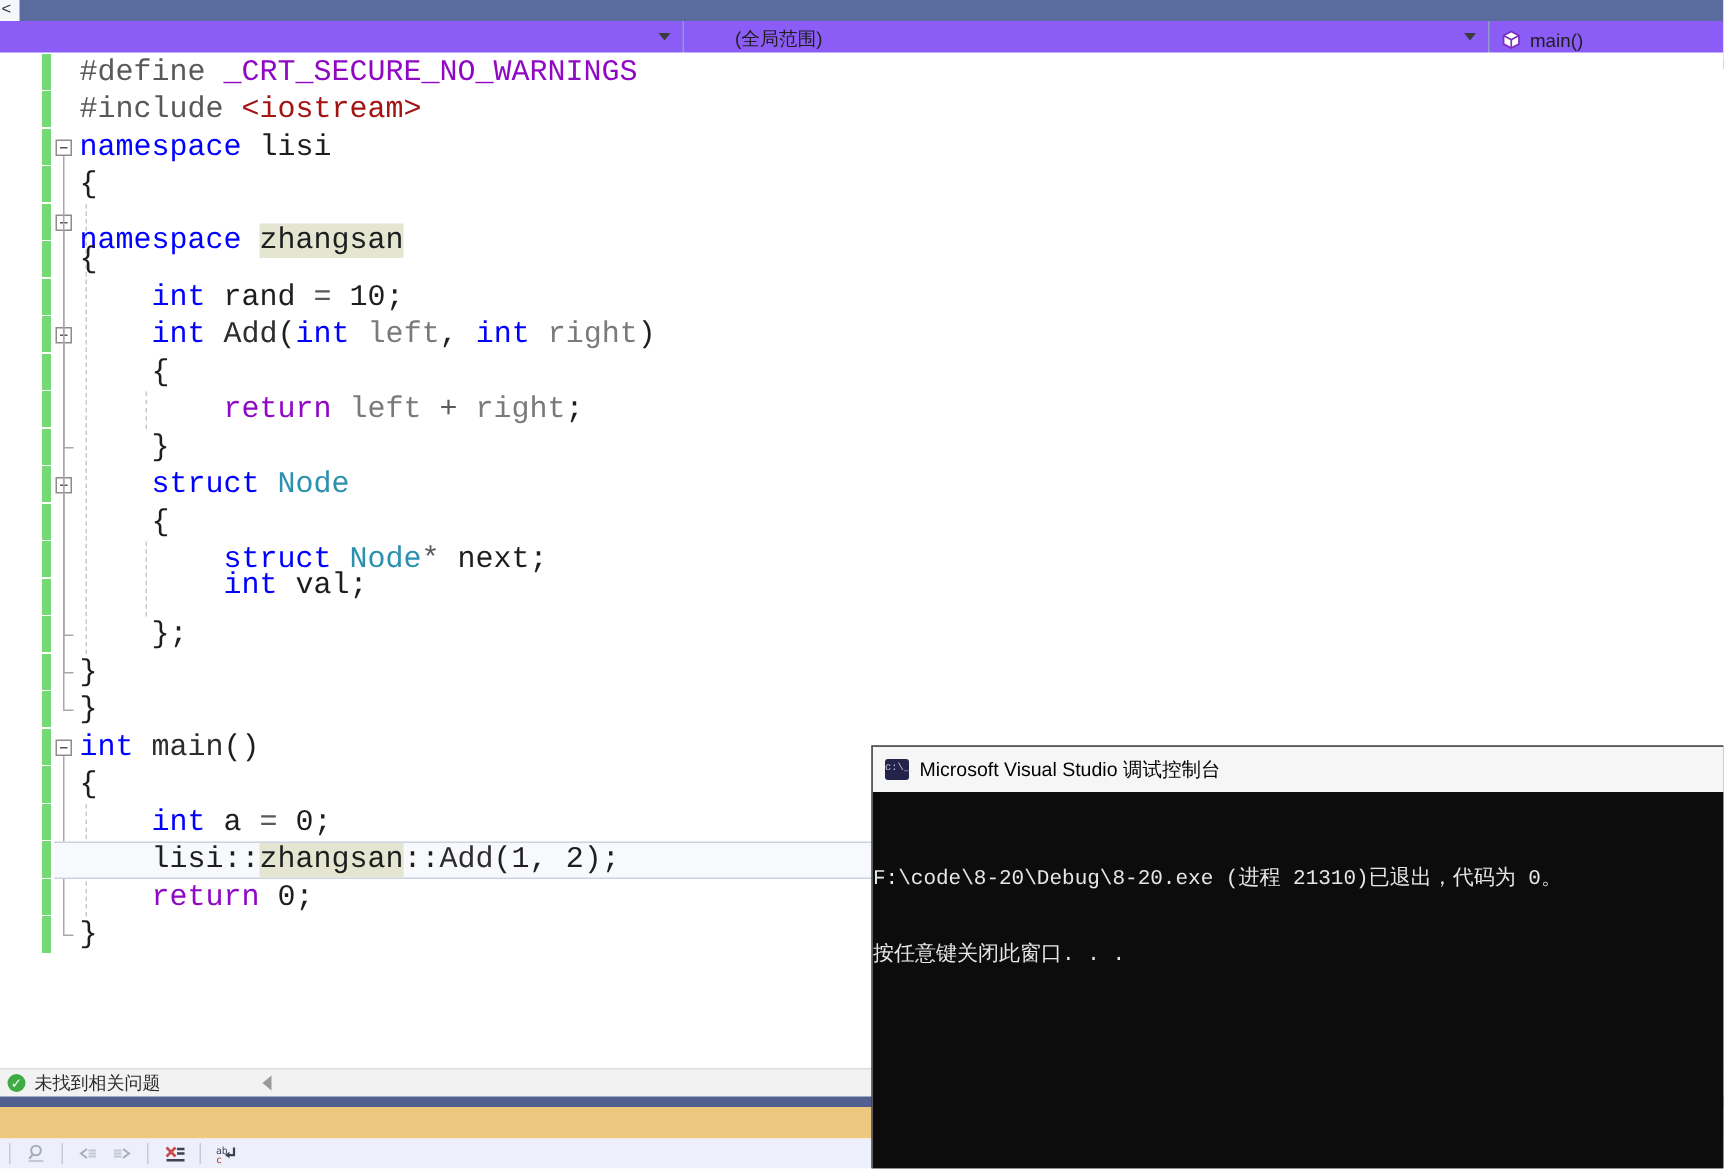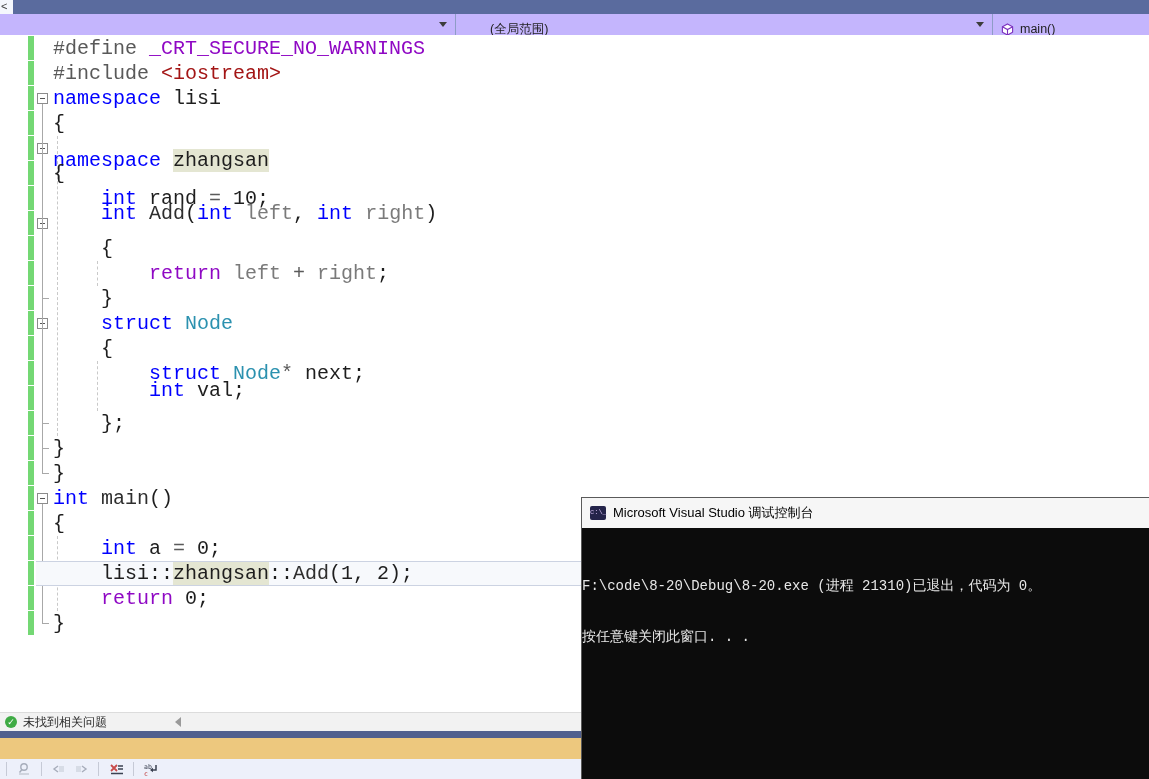--- a/index.html
+++ b/index.html
@@ -3,22 +3,22 @@
 <meta charset="utf-8">
 <style>
   html,body{margin:0;padding:0;}
   body{width:1149px;height:779px;position:relative;overflow:hidden;background:#ffffff;
        font-family:"Liberation Sans",sans-serif;-webkit-font-smoothing:antialiased;}
 
   
   .topbar{position:absolute;left:0;top:0;width:1149px;height:14px;background:#5a6b9e;}
   .topbar .notch{position:absolute;left:0;top:0;width:13px;height:14px;background:#f4f7fd;
       color:#3a3a3a;font-size:11px;line-height:13px;text-align:left;padding-left:1px;box-sizing:border-box;}
-  .navbar{position:absolute;left:0;top:14px;width:1149px;height:32px;background:#c4b5fd;
-      border-bottom:2px solid #f97316;box-sizing:border-box;display:flex;}
+  .navbar{position:absolute;left:0;top:14px;width:1149px;height:32px;background:#8b5cf6;
+      border-bottom:7px solid #f97316;box-sizing:border-box;display:flex;}
   .nav-sec{position:relative;height:100%;display:flex;align-items:center;font-size:12.5px;color:#1e1e1e;}
   .nav-sec .carret{position:absolute;right:8px;top:8px;width:0;height:0;
       border-left:4px solid transparent;border-right:4px solid transparent;border-top:5px solid #3c3c3c;}
   .nav-div{width:1px;height:100%;background:#8e9cc6;}
   .sec1{width:455px;}
   .sec2{width:536px;padding-left:34px;box-sizing:border-box;}
   .sec3{flex:1;padding-left:8px;box-sizing:border-box;}
   .method-icon{width:13px;height:13px;margin-right:6px;flex:0 0 auto;}
 
   
@@ -123,21 +123,21 @@
     </div>
   <div id="code-layer">
       <div class="current-line" style="top: 526px;"></div>
       <div class="code-line" style="top: 1px;"><span class="seg-dir">#define </span><span class="seg-mac">_CRT_SECURE_NO_WARNINGS</span></div>
       <div class="code-line" style="top: 26px;"><span class="seg-dir">#include </span><span class="seg-str">&lt;iostream&gt;</span></div>
       <div class="code-line" style="top: 51px;"><span class="seg-kw">namespace</span><span class="seg-id"> lisi</span></div>
       <div class="code-line" style="top: 76px;"><span class="seg-id">{</span></div>
       <div class="code-line" style="top: 101px; margin-top: 12px;"><span class="seg-kw">namespace</span><span class="seg-id"> </span><span class="seg-hl">zhangsan</span></div>
       <div class="code-line" style="top: 126px;"><span class="seg-id">{</span></div>
       <div class="code-line" style="top: 151px;"><span class="seg-id">    </span><span class="seg-kw">int</span><span class="seg-id"> rand </span><span class="seg-op">=</span><span class="seg-id"> </span><span class="seg-num">10</span><span class="seg-id">;</span></div>
-      <div class="code-line" style="top: 166px;"><span class="seg-id">    </span><span class="seg-kw">int</span><span class="seg-fn"> Add</span><span class="seg-id">(</span><span class="seg-kw">int</span><span class="seg-par"> left</span><span class="seg-id">, </span><span class="seg-kw">int</span><span class="seg-par"> right</span><span class="seg-id">)</span></div>
+      <div class="code-line" style="top: 176px;"><span class="seg-id">    </span><span class="seg-kw">int</span><span class="seg-fn"> Add</span><span class="seg-id">(</span><span class="seg-kw">int</span><span class="seg-par"> left</span><span class="seg-id">, </span><span class="seg-kw">int</span><span class="seg-par"> right</span><span class="seg-id">)</span></div>
       <div class="code-line" style="top: 201px;"><span class="seg-id">    {</span></div>
       <div class="code-line" style="top: 226px;"><span class="seg-id">        </span><span class="seg-ctrl">return</span><span class="seg-par"> left </span><span class="seg-op">+</span><span class="seg-par"> right</span><span class="seg-id">;</span></div>
       <div class="code-line" style="top: 251px;"><span class="seg-id">    }</span></div>
       <div class="code-line" style="top: 276px;"><span class="seg-id">    </span><span class="seg-kw">struct</span><span class="seg-typ"> Node</span></div>
       <div class="code-line" style="top: 301px;"><span class="seg-id">    {</span></div>
       <div class="code-line" style="top: 326px;"><span class="seg-id">        </span><span class="seg-kw">struct</span><span class="seg-typ"> Node</span><span class="seg-op">*</span><span class="seg-id"> next;</span></div>
       <div class="code-line" style="top: 343px;"><span class="seg-id">        </span><span class="seg-kw">int</span><span class="seg-id"> val;</span></div>
       <div class="code-line" style="top: 376px;"><span class="seg-id">    };</span></div>
       <div class="code-line" style="top: 401px;"><span class="seg-id">}</span></div>
       <div class="code-line" style="top: 426px;"><span class="seg-id">}</span></div>

